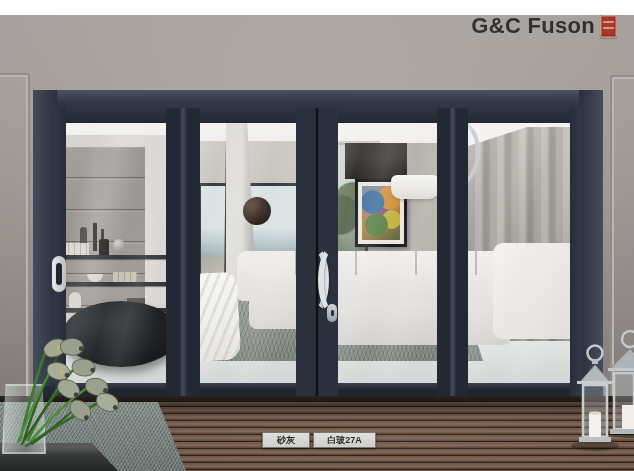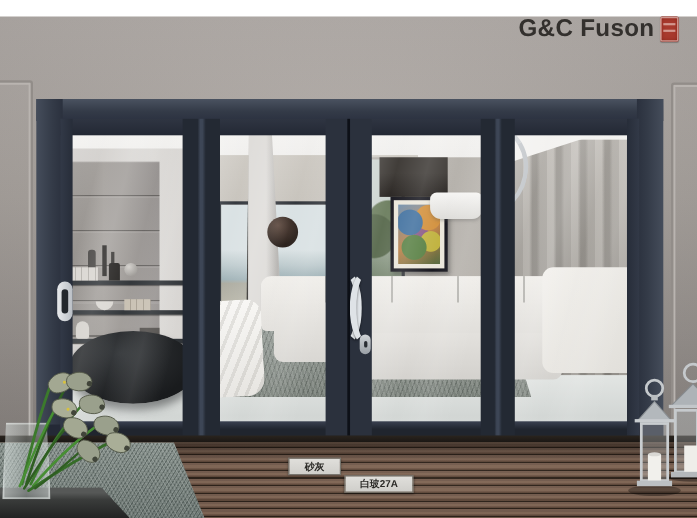--- a/index.html
+++ b/index.html
@@ -136,21 +136,21 @@
     background:linear-gradient(90deg,rgba(228,235,233,0.55),rgba(188,198,196,0.35) 50%,rgba(225,232,230,0.5));
     box-shadow:inset 0 0 0 2px rgba(243,248,246,0.45);}
   .plant-svg{left:0;top:322px;width:140px;height:149px;}
   .lantern-svg{left:560px;top:325px;width:74px;height:146px;}
 
   
   .plate-box{background:linear-gradient(180deg,#e0dfdb,#cfceca);border:1px solid #77766f;
     box-shadow:0 1px 2px rgba(0,0,0,0.45);color:#2b2a27;display:flex;align-items:center;justify-content:center;
     font-weight:bold;font-family:"Liberation Sans",sans-serif;}
   .plate-model{left:262px;top:417px;width:112px;height:14px;font-size:10px;letter-spacing:0.5px;}
-  .plate-finish{left:262px;top:416px;width:46px;height:14px;font-size:9px;}
+  .plate-finish{left:262px;top:432px;width:46px;height:14px;font-size:9px;}
   .plate-glass{left:313px;top:432px;width:61px;height:14px;font-size:9px;}
 </style>
 </head>
 <body>
 
 <div class="stage">
 
   <div class="abs wall">
     <div class="abs wainscot wainscot-left"></div>
     <div class="abs wainscot wainscot-right"></div>

